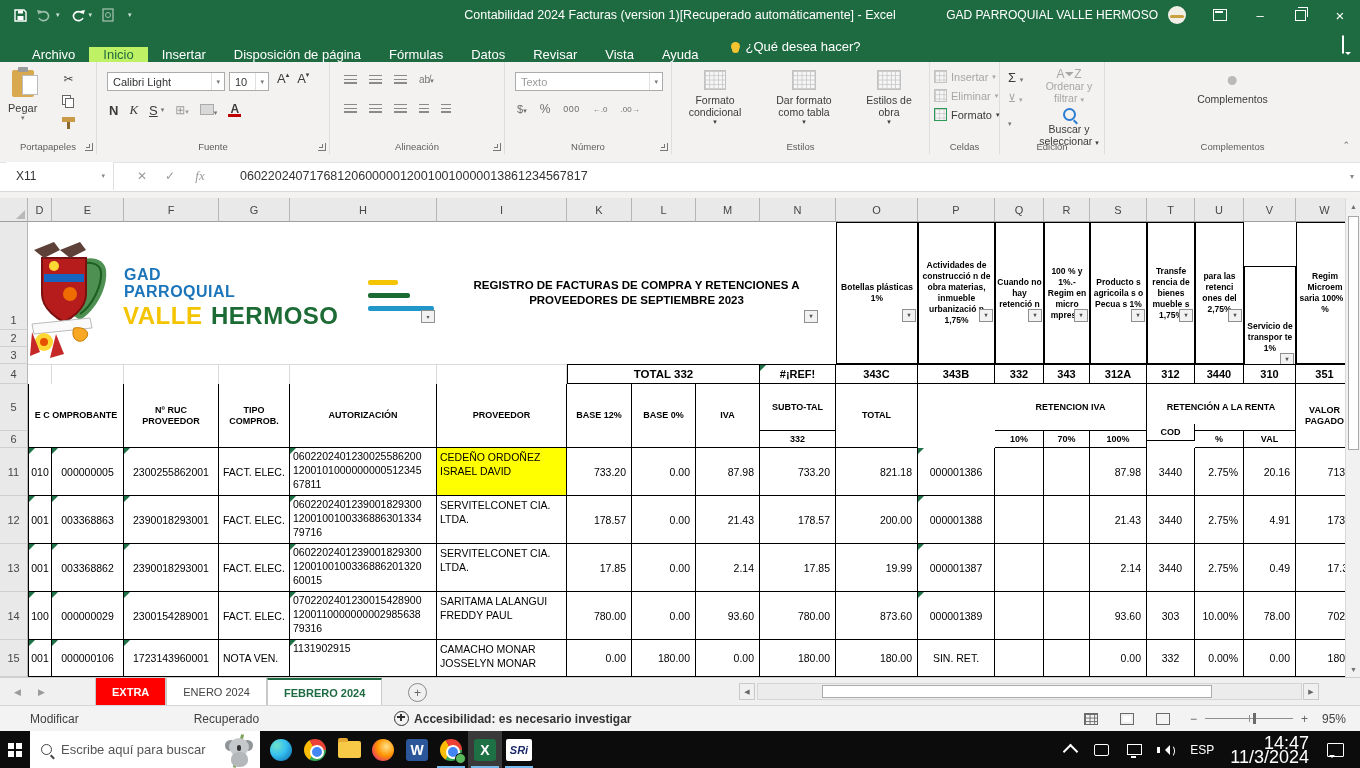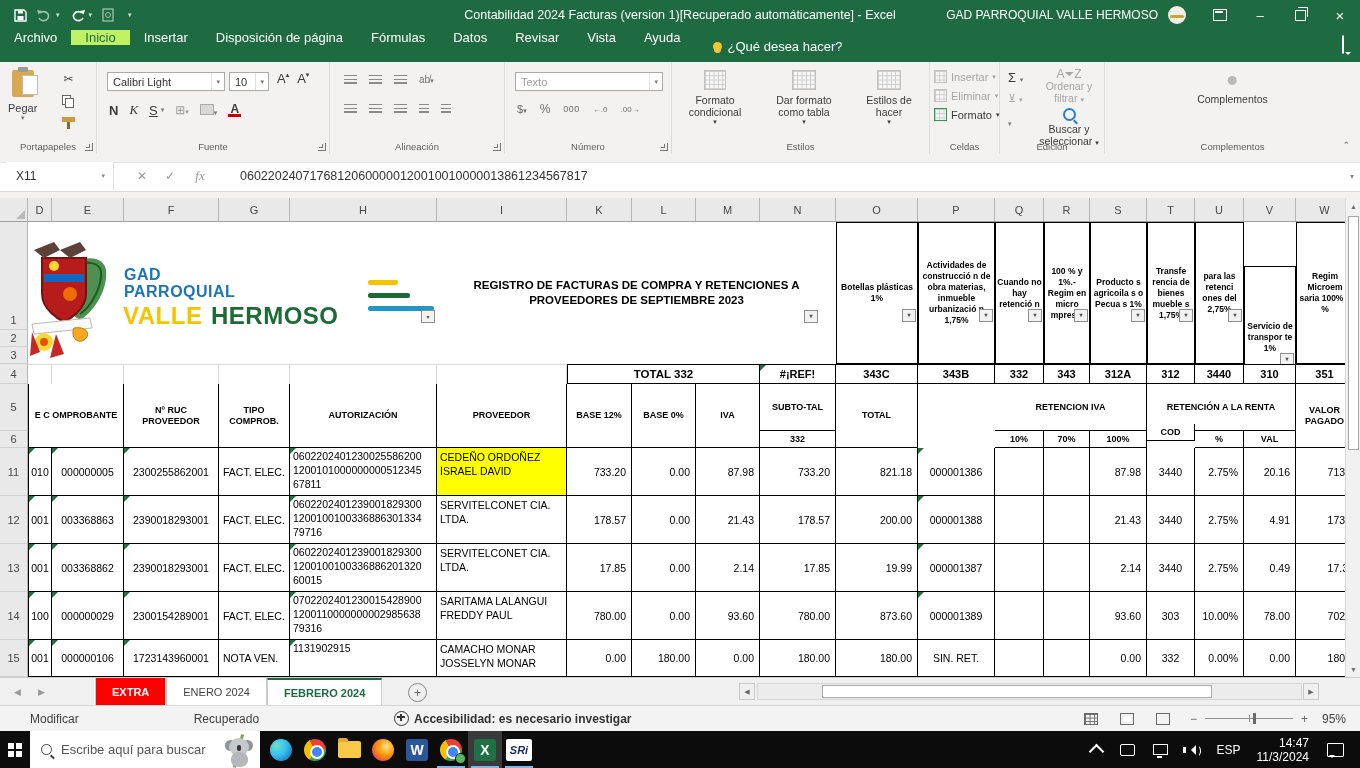--- a/index.html
+++ b/index.html
@@ -18,21 +18,21 @@
   .avatar{width:18px;height:18px;border-radius:50%;background:#f2efe6;position:relative;overflow:hidden;margin-right:14px}
   .avatar::after{content:"";position:absolute;left:2px;top:9px;width:14px;height:3px;background:#caa23f;border-radius:2px}
   .winbtn{width:40px;height:30px;display:flex;align-items:center;justify-content:center;font-size:13px;color:#fff}
   .ico-restore{width:9px;height:9px;border:1px solid #fff;position:relative}
   .ico-restore::before{content:"";position:absolute;left:2px;top:-4px;width:9px;height:9px;border:1px solid #fff;border-bottom:none;border-left:none}
   .ico-ribopt{width:12px;height:10px;border:1px solid #fff;position:relative}
   .ico-ribopt::before{content:"";position:absolute;left:1px;top:1px;width:8px;height:2px;background:#fff}
 
   
   #menubar{position:absolute;left:0;top:30px;width:1360px;height:32px;background:#1E6B41;display:flex;align-items:center}
-  #menu-tabs{display:flex;height:32px;align-items:flex-start;padding-left:0}
+  #menu-tabs{display:flex;height:32px;align-items:flex-end;padding-left:18px}
   .mtab{display:flex;align-items:center;padding:0 14px;font-size:13px;color:#fff;cursor:default;white-space:nowrap}
   .mtab.active{background:#bef264;color:#1E6B41}
   .tellme{display:flex;align-items:center;gap:6px;margin-left:18px;color:#fff;font-size:13px}
   .bulb{width:9px;height:9px;border-radius:50%;background:#F4C431;box-shadow:0 3px 0 -1px #f4c431}
   .mb-right{position:absolute;right:16px;top:36px}
   .ico-comment{width:16px;height:12px;border:1.5px solid #fff;border-radius:2px;position:relative}
   .ico-comment::after{content:"";position:absolute;left:2px;bottom:-5px;border:3px solid transparent;border-top-color:#fff}
 
   
   #ribbon{position:absolute;left:0;top:62px;width:1360px;height:92px;background:#f3f2f1;border-bottom:1px solid #dcdcdc;display:flex}
@@ -158,21 +158,21 @@
   .tray{position:absolute;right:0;top:731px;height:37px;display:flex;align-items:center;color:#fff}
   .tray .chev{width:9px;height:9px;border-left:2px solid #fff;border-top:2px solid #fff;transform:rotate(45deg);margin-top:4px}
   .t-ico{margin-left:18px}
   .ico-tab{width:13px;height:10px;border:1.5px solid #fff;border-radius:2px}
   .ico-net{width:13px;height:9px;border:1.5px solid #fff;position:relative}
   .ico-net::after{content:"";position:absolute;left:3px;bottom:-4px;width:5px;height:2px;background:#fff}
   .ico-vol{width:0;height:0;border:5px solid transparent;border-right-color:#fff;position:relative;margin-right:4px}
   .ico-vol::before{content:"";position:absolute;left:-8px;top:-3px;width:3px;height:6px;background:#fff}
   .ico-vol::after{content:"";position:absolute;left:2px;top:-5px;width:6px;height:10px;border:1.5px solid transparent;border-right-color:#fff;border-radius:50%}
   .lang{font-size:12px;margin-left:16px}
-  .clock{font-size:12px;text-align:right;line-height:14px;margin-left:16px}
+  .clock{font-size:18px;text-align:right;line-height:14px;margin-left:16px}
   .ico-notif{width:15px;height:12px;border:1.5px solid #fff;border-radius:1px;position:relative;margin:0 16px 0 18px}
   .ico-notif::after{content:"";position:absolute;left:1px;bottom:-5px;border:3px solid transparent;border-top-color:#fff}
 </style>
 </head>
 <body>
 
 <div id="app">
 
   <div id="titlebar">
     <div class="qat">
@@ -324,21 +324,21 @@
           <span style="margin-top:4px;line-height:12px">Formato condicional</span>
           <span style="font-size:7px">▾</span>
         </div>
         <div class="bigbtn gray" style="width:84px;font-size:10.5px">
           <span class="mini-grid" style="width:22px;height:18px"></span>
           <span style="margin-top:4px;line-height:12px">Dar formato como tabla</span>
           <span style="font-size:7px">▾</span>
         </div>
         <div class="bigbtn gray" style="width:66px;font-size:10.5px">
           <span class="mini-grid" style="width:22px;height:18px"></span>
-          <span style="margin-top:4px;line-height:12px">Estilos de hacer</span>
+          <span style="margin-top:4px;line-height:12px">Estilos de obra</span>
           <span style="font-size:7px">▾</span>
         </div>
       </div>
       <div class="glabel">Estilos</div>
     </div>
 
     <div class="rgroup" style="width:70px">
       <div style="position:absolute;left:4px;top:8px;display:flex;flex-direction:column;gap:6px">
         <span class="sbtn gray">
             <span class="mini-grid" style="width:11px;height:11px"></span>

